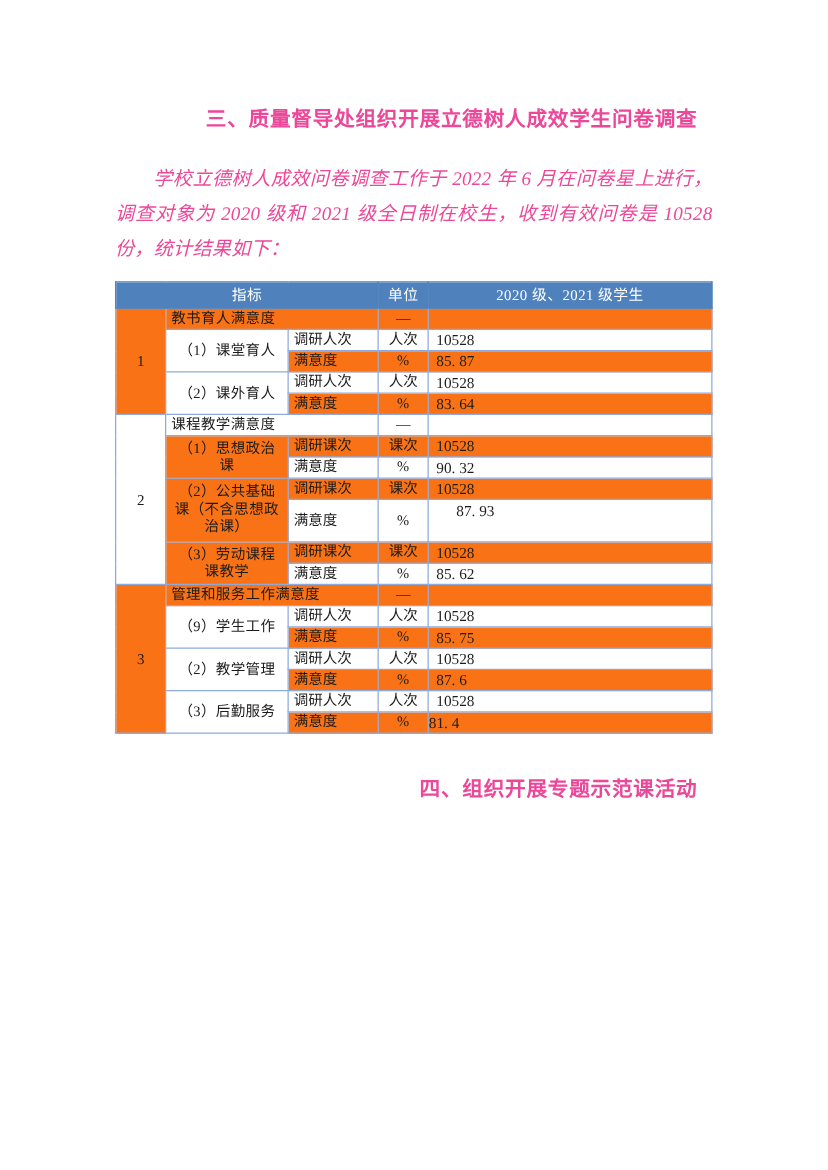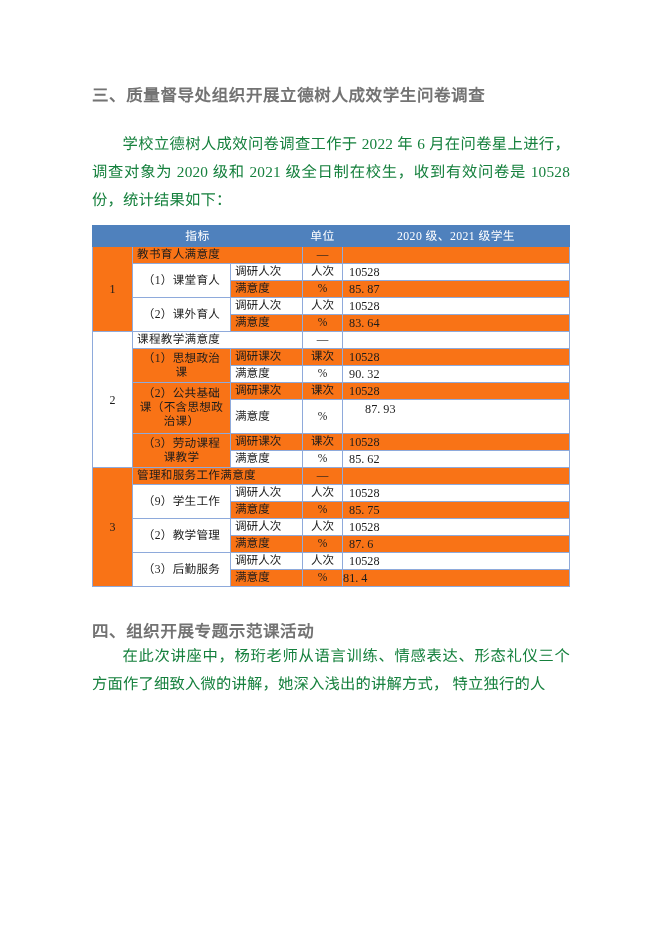--- a/index.html
+++ b/index.html
@@ -27,35 +27,37 @@
     top: 0;
     width: 478px;
   }
 
   
   h2.section-heading {
     font-family: "Liberation Sans", "DejaVu Sans", sans-serif;
     font-weight: bold;
     font-size: 16.5px;
     letter-spacing: 0.6px;
-    margin: 0;
-    color: #737373;
+    margin: 12px;
+    color: #ec4899;
     white-space: nowrap;
+    text-align: right;
   }
 
   
   p.body-para {
     font-size: 15.3px;
     line-height: 28px;
     margin: 0;
     text-align: justify;
     text-justify: inter-ideograph;
     text-indent: 2em;
-    color: #15803d;
+    color: #ec4899;
     letter-spacing: 0.2px;
+    font-style: italic;
   }
 
   
   table.survey-table {
     border-collapse: collapse;
     width: 477px;
     table-layout: fixed;
     font-size: 11.6px;
     color: #1c1c1c;
   }
@@ -236,16 +238,15 @@
             <td class="shade">满意度</td>
             <td class="c-unit shade" style="text-align: center;">%</td>
             <td class="num shade" style="padding-left: 0; vertical-align: middle;">81. 4</td>
           </tr>
         </tbody>
     </table>
 
     <h2 class="section-heading" style="margin-top:31px;">四、组织开展专题示范课活动</h2>
 
 
-    <p class="body-para">在此次讲座中，杨珩老师从语言训练、情感表达、形态礼仪三个方面作了细致入微的讲解，她深入浅出的讲解方式，  特立独行的人</p>
 
   </div>
 </div>
 
 </body></html>

